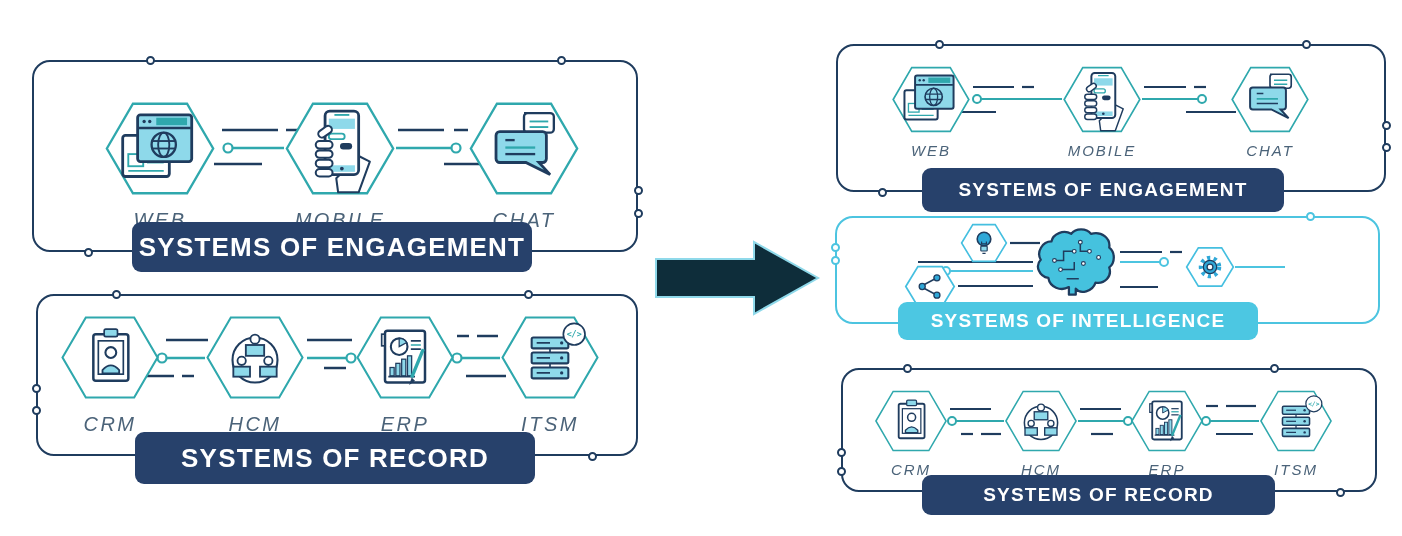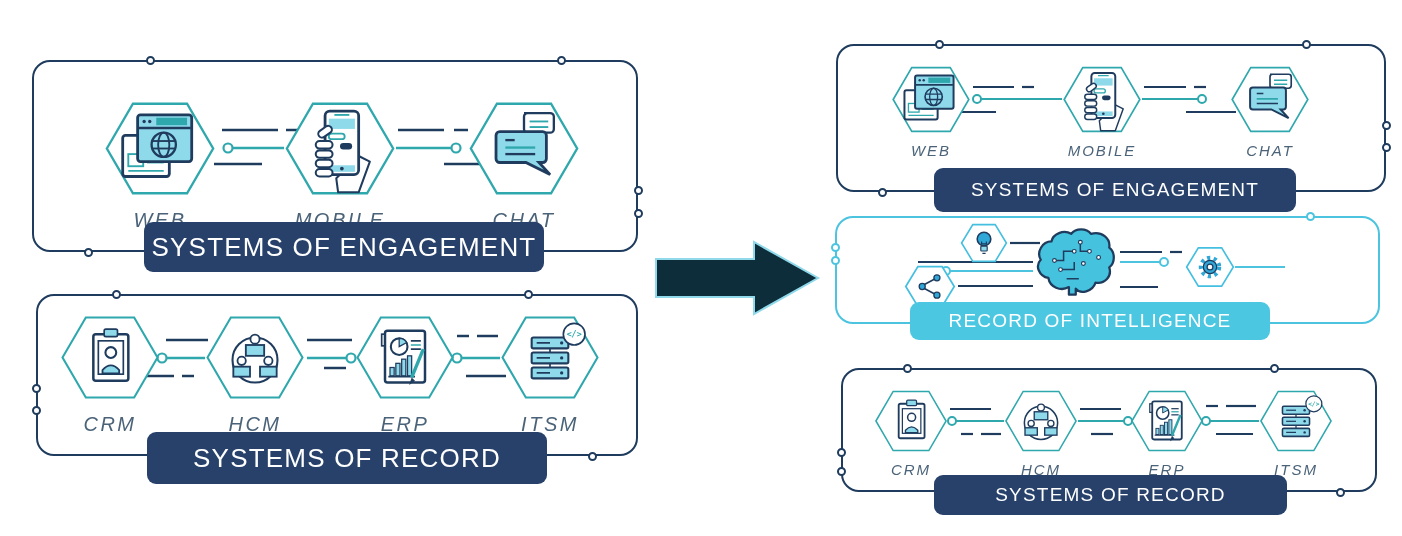--- a/index.html
+++ b/index.html
@@ -5,21 +5,21 @@
   html,body{margin:0;padding:0;background:#fff;}
   body{width:1402px;height:536px;overflow:hidden;font-family:"Liberation Sans",sans-serif;}
   #stage{position:relative;width:1402px;height:536px;background:#fff;}
   .panel{position:absolute;border:2px solid #1f3c5e;border-radius:18px;box-sizing:border-box;}
   .panel.cyan{border-color:#4cc4e0;}
   .node{position:absolute;width:9px;height:9px;border-radius:50%;background:#fff;border:2px solid #1f3c5e;box-sizing:border-box;}
   .node.cyan{border-color:#4cc4e0;}
   .hx{position:absolute;display:flex;flex-direction:column;align-items:center;font-style:italic;}
   .hx .lbl{margin-top:12px;color:#4b6379;letter-spacing:2.5px;font-size:20px;white-space:nowrap;}
   .hx.small .lbl{margin-top:8px;font-size:15px;letter-spacing:2px;}
-  .banner{position:absolute;display:flex;align-items:center;justify-content:center;background:#27416b;color:#fff;font-weight:400;border-radius:9px;letter-spacing:1.2px;white-space:nowrap;box-sizing:border-box;margin-left:12px;}
+  .banner{position:absolute;display:flex;align-items:center;justify-content:center;background:#27416b;color:#fff;font-weight:700;border-radius:9px;letter-spacing:1.2px;white-space:nowrap;box-sizing:border-box;}
   .banner.big{font-size:26px;}
   .banner.med{font-size:19px;}
   .banner.cyanbg{background:#4cc7e2;}
   svg.overlay{position:absolute;left:0;top:0;pointer-events:none;}
 </style>
 </head>
 <body>
 
 <svg width="0" height="0" style="position:absolute" aria-hidden="true">
 <defs>
@@ -384,19 +384,19 @@
   <div class="banner big" style="left:132px;top:222px;width:400px;height:50px;">
     <span>SYSTEMS OF ENGAGEMENT</span>
   </div>
   <div class="banner big" style="left:135px;top:432px;width:400px;height:52px;">
     <span>SYSTEMS OF RECORD</span>
   </div>
   <div class="banner med" style="left:922px;top:168px;width:362px;height:44px;">
     <span>SYSTEMS OF ENGAGEMENT</span>
   </div>
   <div class="banner med cyanbg" style="left:898px;top:302px;width:360px;height:38px;">
-    <span>RECORD OF INTELLIGENCE</span>
+    <span>SYSTEMS OF INTELLIGENCE</span>
   </div>
   <div class="banner med" style="left:922px;top:475px;width:353px;height:40px;">
     <span>SYSTEMS OF RECORD</span>
   </div>
 
 </div>
 
 </body></html>

